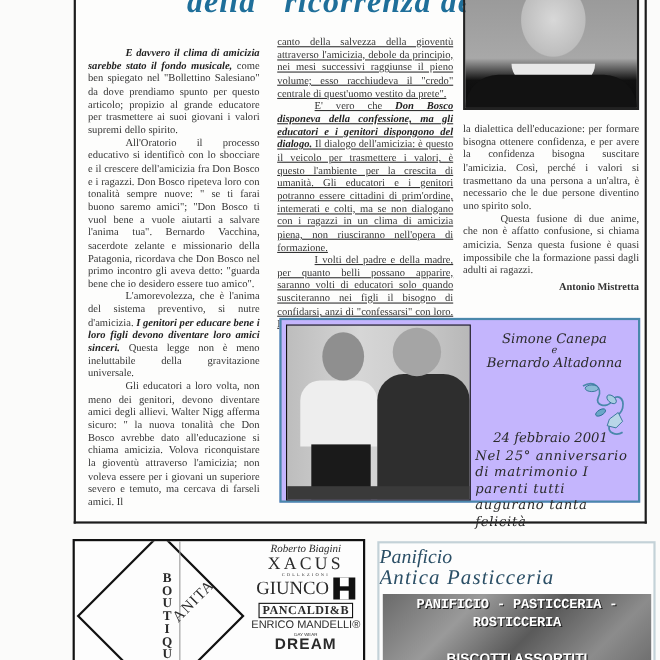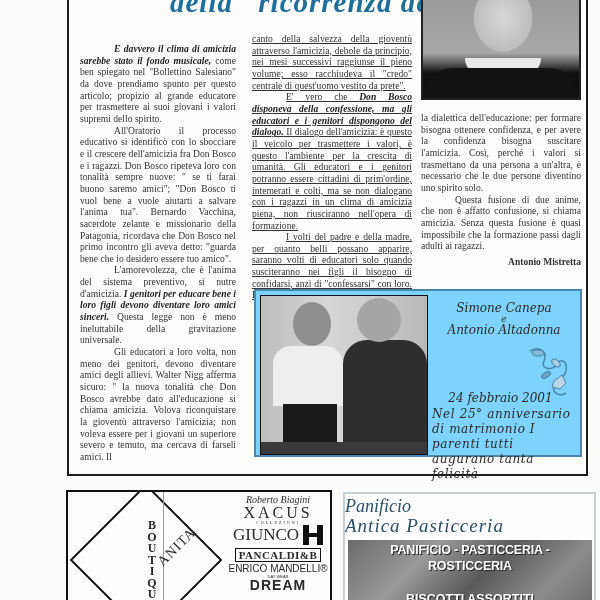--- a/index.html
+++ b/index.html
@@ -34,21 +34,21 @@
     overflow: hidden;
   }
   .portrait .collar {
     position: absolute; left: 42px; top: 60px; width: 76px; height: 18px;
     border-radius: 0 0 40px 40px; background: #e8e8e8;
   }
   .portrait .cassock { position: absolute; left: 0; right: 0; bottom: 0; height: 30px; background: #121212; border-radius: 40px 40px 0 0; }
 
   .card {
     position: absolute; left: 254px; top: 289px; width: 328px; height: 168px;
-    border: 2px solid #4a88ab; box-sizing: border-box; background: #7dd3fc;
+    border: 2px solid #4a88ab; box-sizing: border-box; background: #c4b5fd;
   }
   .couple {
     position: absolute; left: 4px; top: 4px; width: 166px; height: 158px;
     border: 1px solid #111;
     background: linear-gradient(90deg, #bdbdbd 0%, #d6d6d6 40%, #cfcfcf 60%, #b8b8b8 100%);
     overflow: hidden;
   }
   .person { position: absolute; border-radius: 50%; }
   .man-head { left: 32px; top: 6px; width: 38px; height: 44px; background: #8f8f8f; }
   .man-shirt { position: absolute; left: 12px; top: 50px; width: 70px; height: 60px; background: #eeeeee; border-radius: 18px 18px 0 0; }
@@ -97,21 +97,21 @@
   }
   .script { font-family: "Liberation Serif", serif; font-style: italic; color: #2b4f66; text-align: left; }
   .s1 { font-size: 18px; line-height: 20px; margin-top: 2px; }
   .s2 { font-size: 19px; line-height: 20px; letter-spacing: 1px; }
   .promo {
     position: absolute; left: 3px; top: 46px; width: 244px; height: 64px;
     background: linear-gradient(135deg, #6a6a6a 0%, #9a9a9a 30%, #5a5a5a 55%, #8c8c8c 80%, #6e6e6e 100%);
     text-align: center; color: #fff; font-family: "Liberation Sans", sans-serif; font-weight: bold;
   }
   .promo div { text-shadow: 1px 1px 0 #222; }
-  .p1 { font-size: 12.5px; line-height: 16px; margin-top: 2px; letter-spacing: -0.2px; }
+  .p1 { font-size: 12.5px; line-height: 16px; margin-top: 2px; letter-spacing: -0.2px; font-family: Liberation Mono, monospace; }
   .p2 { font-size: 12.5px; line-height: 18px; margin-top: 16px; }
   .p3 { font-size: 12.5px; line-height: 16px; margin-top: 1px; }
 </style>
 </head>
 <body>
 
 <div class="frame"></div>
 
 <div class="title">della "ricorrenza del santo</div>
 
@@ -145,21 +145,21 @@
     <div class="man-pants"></div>
     <div class="person man-head"></div>
     <div class="woman-dress"></div>
     <div class="person woman-head"></div>
     <div class="cake"></div>
   </div>
   <div class="card-text">
     <div class="names">
       <span>Simone Canepa</span>
       <span class="e">e</span>
-      <span>Antonio Altadonna</span>
+      <span>Bernardo Altadonna</span>
     </div>
     <svg class="flower" viewBox="0 0 46 56">
       <path d="M4 8 C14 2 22 10 18 18 C14 26 26 28 30 22 C34 14 42 18 40 28 C38 36 30 36 28 44 C26 50 34 54 40 50" stroke="#4a88ab" stroke-width="1.6" fill="none"></path>
       <ellipse cx="12" cy="10" rx="6" ry="3" fill="#8bbad6" stroke="#2f6f94" stroke-width="0.8"></ellipse>
       <ellipse cx="30" cy="20" rx="5" ry="3" fill="#a9cde2" stroke="#2f6f94" stroke-width="0.8" transform="rotate(40 30 20)"></ellipse>
       <path d="M28 38 L36 32 L40 40 L34 46 L26 44 Z" fill="#b9d6e8" stroke="#2f6f94" stroke-width="0.8"></path>
       <ellipse cx="20" cy="32" rx="5" ry="2.5" fill="#6aa6c8" stroke="#2f6f94" stroke-width="0.8" transform="rotate(-30 20 32)"></ellipse>
     </svg>
     <div class="date">24 febbraio 2001</div>
     <div class="wish">Nel 25° anniversario di matrimonio I parenti tutti augurano tanta felicità</div>

